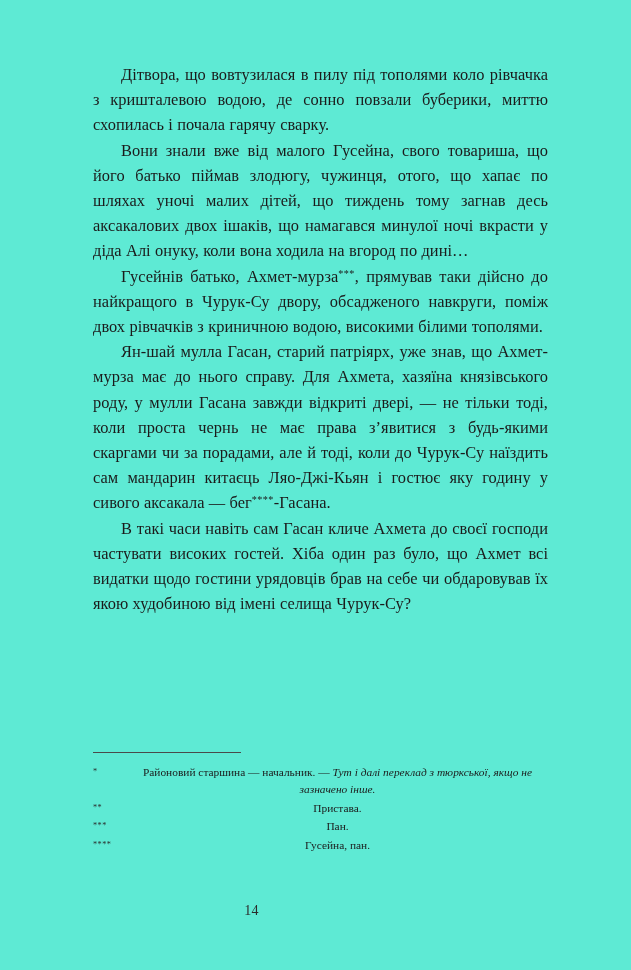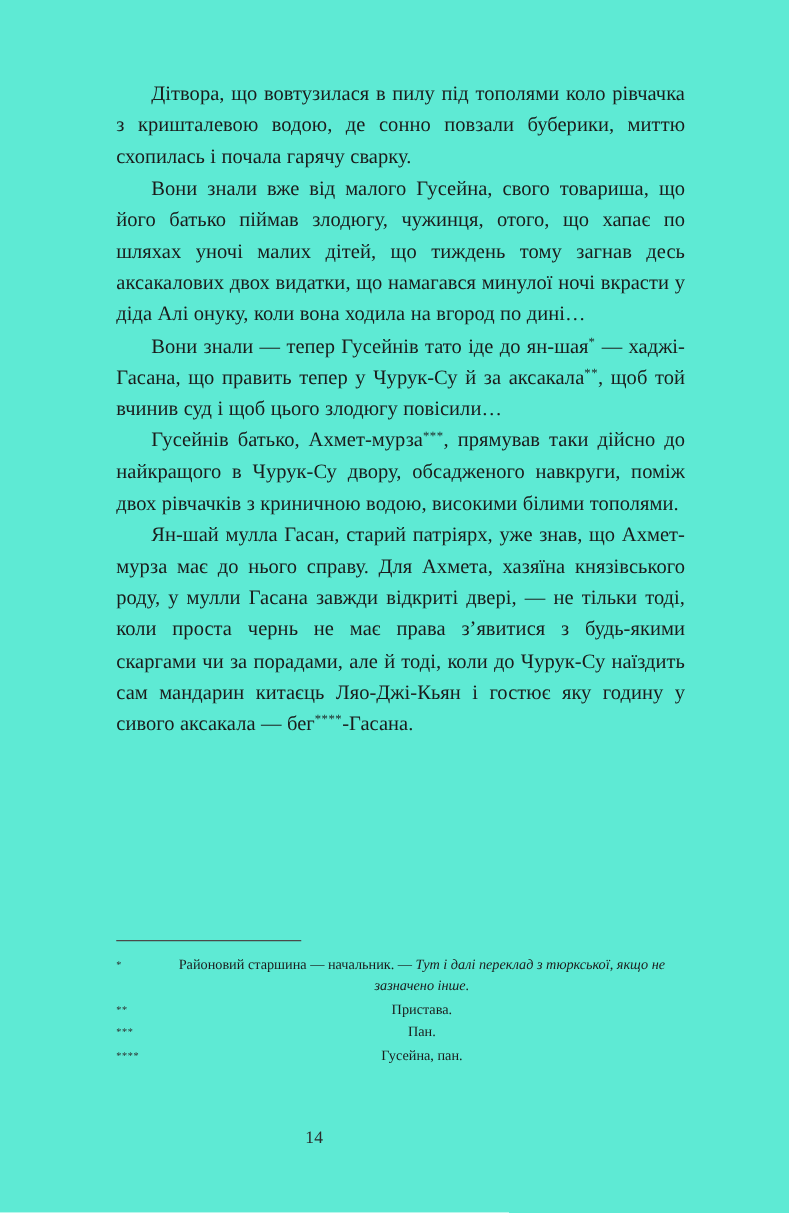--- a/index.html
+++ b/index.html
@@ -94,34 +94,32 @@
 </style>
 </head>
 <body>
 
 <div id="page">
 
   <div id="text-block">
 
     <p class="para">Дітвора, що вовтузилася в пилу під тополями коло рівчачка з кришталевою водою, де сонно повзали буберики, миттю схопилась і почала гарячу сварку.</p>
 
-    <p class="para">Вони знали вже від малого Гусейна, свого товариша, що його батько піймав злодюгу, чужинця, отого, що хапає по шляхах уночі малих дітей, що тиждень тому загнав десь аксакалових двох видатки, що намагався минулої ночі вкрасти у діда Алі онуку, коли вона ходила на вгород по дині…</p>
+    <p class="para">Вони знали вже від малого Гусейна, свого товариша, що його батько піймав злодюгу, чужинця, отого, що хапає по шляхах уночі малих дітей, що тиждень тому загнав десь аксакалових двох ішаків, що намагався минулої ночі вкрасти у діда Алі онуку, коли вона ходила на вгород по дині…</p>
 
-    <p class="para">
-      <span>Вони знали — тепер Гусейнів тато іде до ян-шая</span><sup class="fn">*</sup><span> — хаджі-Гасана, що править тепер у Чурук-Су й за аксакала</span><sup class="fn">**</sup><span>, щоб той вчинив суд і щоб цього злодюгу повісили…</span>
-    </p>
 
     <p class="para">
       <span>Гусейнів батько, Ахмет-мурза</span><sup class="fn">***</sup><span>, прямував таки дійсно до найкращого в Чурук-Су двору, обсадженого навкруги, поміж двох рівчачків з криничною водою, високими білими тополями.</span>
     </p>
 
     <p class="para">
       <span>Ян-шай мулла Гасан, старий патріярх, уже знав, що Ахмет-мурза має до нього справу. Для Ахмета, хазяїна князівського роду, у мулли Гасана завжди відкриті двері, — не тільки тоді, коли проста чернь не має права з’явитися з будь-якими скаргами чи за порадами, але й тоді, коли до Чурук-Су наїздить сам мандарин китаєць Ляо-Джі-Кьян і гостює яку годину у сивого аксакала — бег</span><sup class="fn">****</sup><span>-Гасана.</span>
     </p>
 
+    <p class="para">В такі часи навіть сам Гасан кличе Ахмета до своєї господи частувати високих гостей. Хіба один раз було, що Ахмет всі видатки щодо гостини урядовців брав на себе чи обдаровував їх якою худобиною від імені селища Чурук-Су?</p>
 
   </div>
 
   <div id="footnotes">
     <div id="fn-rule"></div>
 
     <div class="fn-row">
       <span class="fn-mark">*</span>
       <span class="fn-text"><span>Районовий старшина — начальник. — </span><i>Тут і далі переклад з тюркської, якщо не зазначено інше.</i></span>
     </div>

